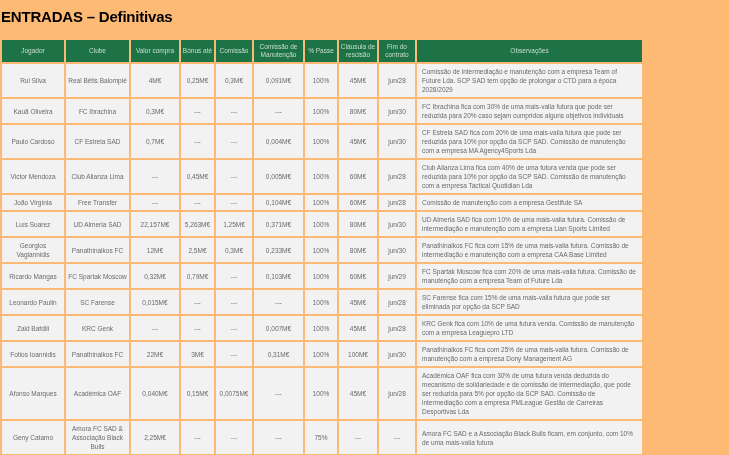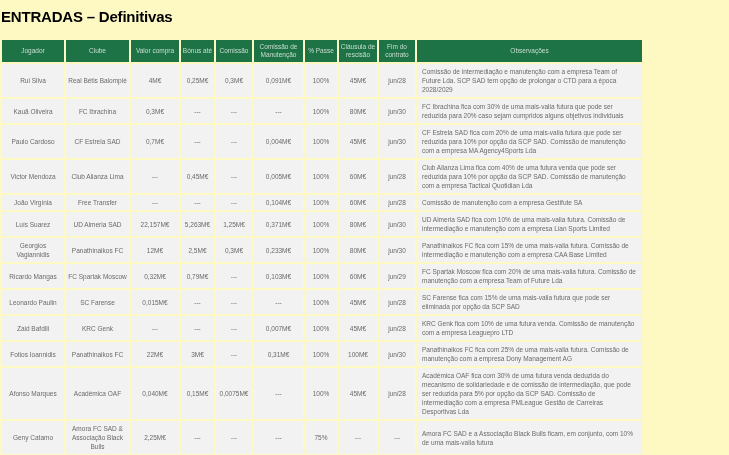--- a/index.html
+++ b/index.html
@@ -4,21 +4,21 @@
 <style>
   * { margin: 0; padding: 0; box-sizing: border-box; }
   html, body {
     background: #ffffff;
     font-family: "Liberation Sans", sans-serif;
     width: 729px;
   }
   .page {
     width: 729px;
     min-height: 455px;
-    background: #fef9c3;
+    background: #fdba74;
     position: relative;
   }
   .page-title {
     font-size: 15px;
     font-weight: bold;
     color: #000000;
     padding: 8px 0 0 1px;
     letter-spacing: -0.2px;
     margin-bottom: 15px;
   }

